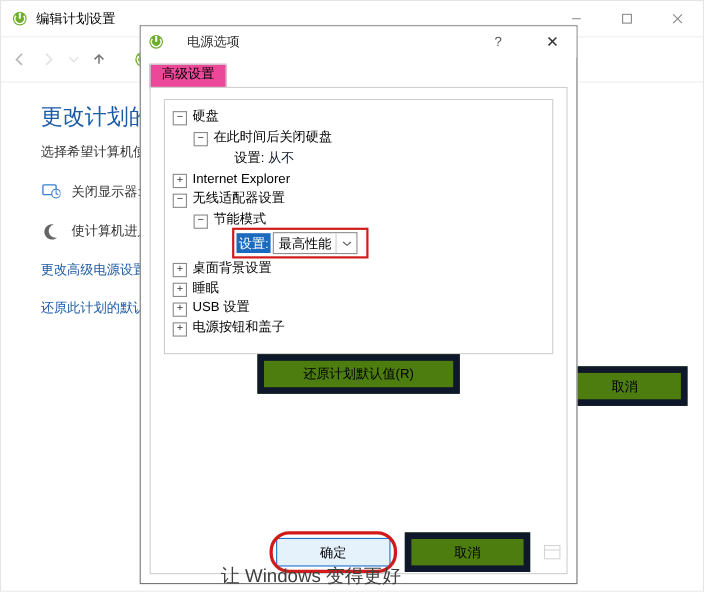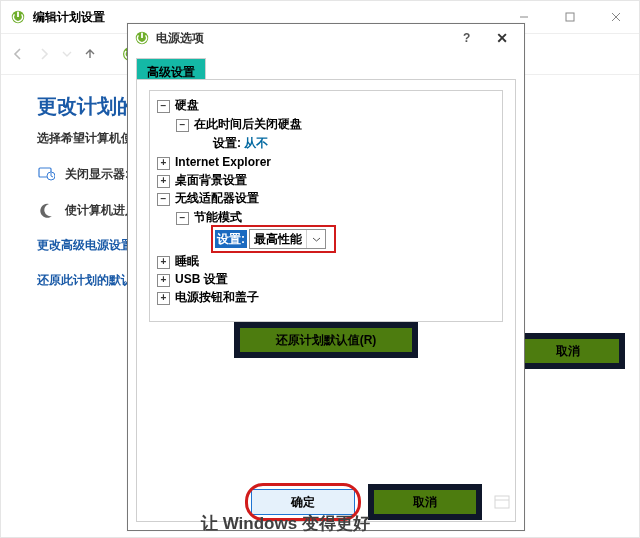--- a/index.html
+++ b/index.html
@@ -1,55 +1,55 @@
 <!DOCTYPE html>
 <html><head>
 <meta charset="utf-8">
 <style>
   html,body{margin:0;padding:0;font-family:"Microsoft YaHei","Segoe UI",sans-serif;font-size:12px;color:#000;background:#fff;}
-  .root{position:relative;width:640px;height:538px;background:#fff;overflow:hidden;border:1px solid #e5e5e5;box-sizing:border-box;font-weight:bold;}
+  .root{position:relative;width:640px;height:538px;background:#fff;overflow:hidden;border:1px solid #e5e5e5;box-sizing:border-box;}
   
   .back-win{position:absolute;left:0;top:0;right:0;bottom:0;}
   .back-title{display:flex;align-items:center;height:32px;padding-left:8px;gap:6px;}
   .back-title .t{font-size:12px;color:#000;}
   .back-ctrl{position:absolute;right:0;top:0;display:flex;}
   .back-ctrl .btn{width:46px;height:32px;display:flex;align-items:center;justify-content:center;color:#666;}
   .back-ctrl .btn.close{width:46px;}
   .back-nav{height:40px;display:flex;align-items:center;padding:0 8px;gap:8px;color:#bbb;border-top:1px solid #eee;border-bottom:1px solid #eee;}
   .back-body{padding:14px 20px 20px 36px;}
   .bb-title{color:#1a5aa7;font-size:20px;margin:4px 0 10px;}
   .bb-sub{color:#333;margin-bottom:18px;}
   .bb-row{display:flex;align-items:center;gap:10px;margin:18px 0;color:#333;}
   .bb-icon{width:18px;height:18px;display:inline-flex;align-items:center;justify-content:center;}
   .bb-link{color:#1a5aa7;margin:18px 0;cursor:pointer;}
   .back-actions{position:absolute;right:14px;top:332px;display:flex;gap:8px;}
   .btn-std{height:24px;padding:0 16px;background:#4d7c0f;border:6px solid #0f172a;min-width:70px;display:flex;align-items:center;justify-content:center;}
   
   .dlg{position:absolute;left:126px;top:22px;width:396px;height:506px;background:#fff;border:1px solid #777;box-shadow:0 0 0 1px rgba(0,0,0,.02);}
-  .dlg-title{height:28px;display:flex;align-items:center;padding:0 6px;gap:6px;background:#fff;}
+  .dlg-title{height:28px;display:flex;align-items:center;padding:0 6px;gap:20px;background:#fff;}
   .dlg-title .label{flex:1;font-size:12px;color:#333;}
   .dlg-title .q{color:#555;padding:0 10px;}
   .dlg-title .x{color:#333;padding:0 10px;font-size:14px;}
   .dlg-body{position:absolute;left:8px;right:8px;top:34px;bottom:8px;}
   .tab-strip{position:relative;height:22px;}
-  .tab{position:absolute;left:0;top:0;height:22px;padding:0 10px;border:1px solid #cfcfcf;border-bottom:none;background:#14b8a6;display:flex;align-items:flex-end;}
+  .tab{position:absolute;left:0;top:0;height:22px;padding:0 10px;border:1px solid #cfcfcf;border-bottom:none;background:#ec4899;display:flex;align-items:flex-start;}
   .tab-panel{position:absolute;left:0;right:0;top:21px;bottom:0;border:1px solid #cfcfcf;background:#fff;padding:10px 12px 10px 12px;}
   .desc-row{display:flex;gap:10px;margin:2px 0 14px;}
   .desc-icon{width:36px;height:36px;flex:0 0 auto;}
   .desc-text{color:#333;line-height:1.5;}
   .plan-select{width:280px;height:22px;border:1px solid #bfbfbf;background:#fff;display:flex;align-items:center;justify-content:space-between;padding:0 6px;margin-bottom:8px;}
   .plan-select .chev{color:#555;}
   .tree-box{border:1px solid #cfcfcf;height:222px;padding:4px 6px 4px 6px;overflow:hidden;line-height:18px;}
   .tree ul{list-style:none;margin:1px;padding:0;}
   .tree li{white-space:nowrap;}
   .tg{display:inline-flex;width:11px;height:11px;border:1px solid #8a8a8a;align-items:center;justify-content:center;margin-right:5px;font-size:10px;line-height:1;color:#333;vertical-align:0;}
   .indent1{padding-left:18px;}
   .indent2{padding-left:36px;}
   .val-blue{background:#1a6ac0;color:#fff;padding:0 2px;}
-  .val-link{color:#0369a1;}
+  .val-link{color:#0f172a;}
   .combo{display:inline-flex;align-items:center;border:1px solid #8f8f8f;height:18px;background:#fff;margin-left:2px;}
   .combo .opt{padding:0 4px;}
   .combo .cv{width:18px;display:flex;align-items:center;justify-content:center;color:#555;border-left:1px solid #cfcfcf;height:100%;}
   .hl-red{outline:2px solid #d11b1b;}
   .hl-red-thick{outline:3px solid #d11b1b;}
   .restore-row{display:flex;justify-content:center;}
   .dlg-actions{position:absolute;right:12px;bottom:10px;display:flex;gap:10px;align-items:center;}
   .btn-ok{border:1px solid #1e74d2;background:#e5f1fb;}
   .footer-text{position:absolute;left:200px;bottom:2px;color:#404040;font-size:17px;}
   svg{display:block;}
@@ -172,21 +172,20 @@
             <li><span class="tg">−</span><span>硬盘</span>
               <ul>
                 <li class="indent1"><span class="tg">−</span><span>在此时间后关闭硬盘</span>
                   <ul>
                     <li class="indent2"><span>设置:</span> <span class="val-link">从不</span></li>
                   </ul>
                 </li>
               </ul>
             </li>
             <li><span class="tg">+</span><span>Internet Explorer</span></li>
-            <li><span class="tg">+</span><span>桌面背景设置</span></li>
             <li><span class="tg">−</span><span>无线适配器设置</span>
               <ul>
                 <li class="indent1"><span class="tg">−</span><span>节能模式</span>
                   <ul>
                     <li class="indent2">
                       <span class="hl-red" style="display:inline-flex;align-items:center;padding:2px 8px 2px 2px;">
                         <span class="val-blue">设置:</span>
                         <span class="combo">
                           <span class="opt">最高性能</span>
                           <span class="cv">
@@ -194,20 +193,21 @@
                                   <path d="M1 3l3.5 3L8 3" fill="none" stroke="#555"></path>
                                 </svg>
                               </span>
                         </span>
                       </span>
                     </li>
                   </ul>
                 </li>
               </ul>
             </li>
+            <li><span class="tg">+</span><span>桌面背景设置</span></li>
             <li><span class="tg">+</span><span>睡眠</span></li>
             <li><span class="tg">+</span><span>USB 设置</span></li>
             <li><span class="tg">+</span><span>电源按钮和盖子</span></li>
           </ul>
         </div>
       </div>
 
       <div class="restore-row">
         <div class="btn-std" style="min-width:140px">还原计划默认值(R)</div>
       </div>

